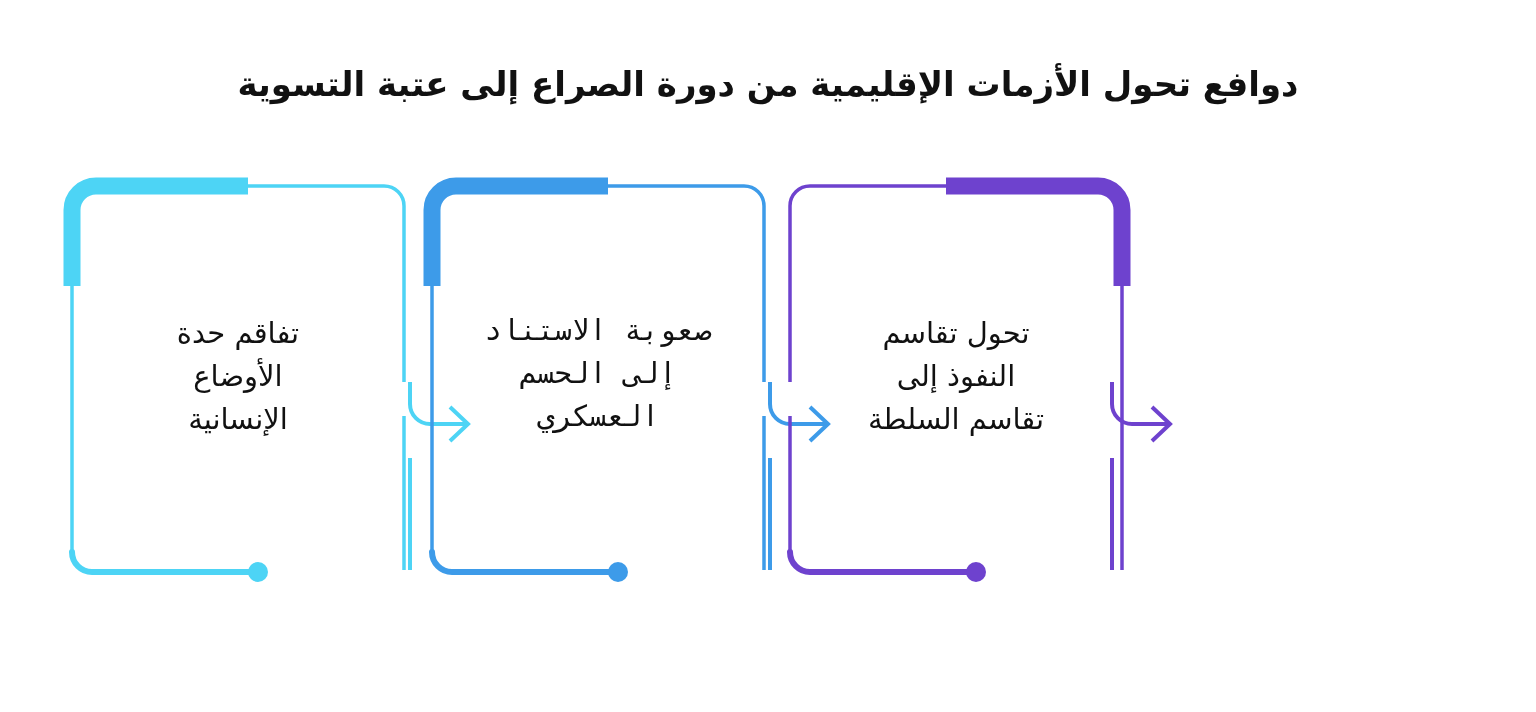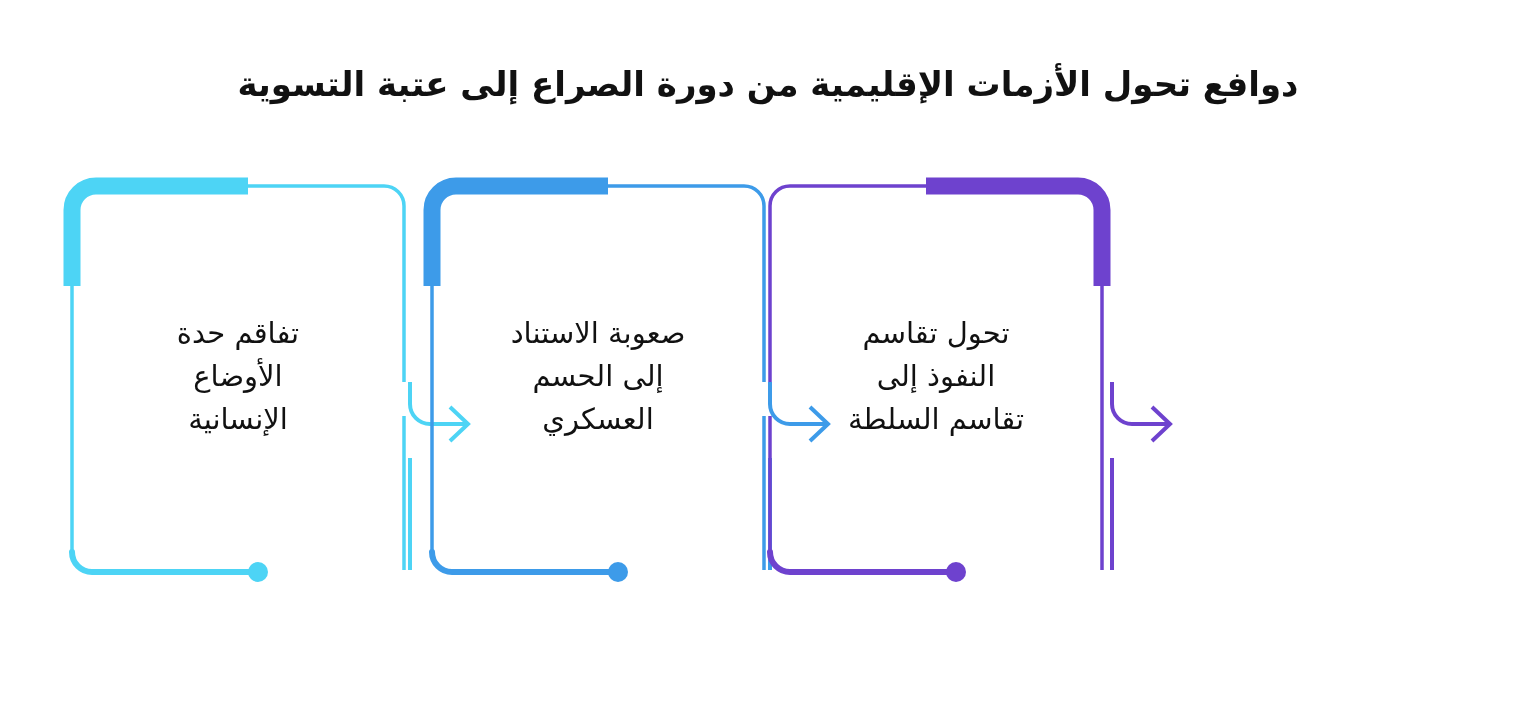--- a/index.html
+++ b/index.html
@@ -114,39 +114,39 @@
       </svg>
       <div class="card-text">تفاقم حدة<br>الأوضاع<br>الإنسانية</div>
     </div>
 
     <svg class="arrow-svg" style="left:400px;" viewBox="0 0 70 404">
       <path d="M 10 206 L 10 228 A 20 20 0 0 0 30 248 L 68 248" fill="none" stroke="#4DD4F5" stroke-width="4"></path>
       <path d="M 50 231 L 68 248 L 50 265" fill="none" stroke="#4DD4F5" stroke-width="4" stroke-linecap="butt" stroke-linejoin="miter"></path>
       <path d="M 10 282 L 10 394" fill="none" stroke="#4DD4F5" stroke-width="4"></path>
     </svg>
 
-    <div class="card" style="left:422px;">
+    <div class="card" style="left:422px;font-family:Liberation Mono, monospace;">
       <svg class="card-svg" viewBox="0 0 352 404">
         <path d="M 176 10 L 322 10 A 20 20 0 0 1 342 30 L 342 206" fill="none" stroke="#3D9BE9" stroke-width="3.5"></path>
         <path d="M 342 240 L 342 394" fill="none" stroke="#3D9BE9" stroke-width="3.5"></path>
         <path d="M 10 110 L 10 380" fill="none" stroke="#3D9BE9" stroke-width="3.5"></path>
         <path d="M 10 376 A 20 20 0 0 0 30 396 L 192 396" fill="none" stroke="#3D9BE9" stroke-width="6" stroke-linecap="round"></path>
         <path d="M 186 10 L 34 10 A 24 24 0 0 0 10 34 L 10 110" fill="none" stroke="#3D9BE9" stroke-width="17" stroke-linecap="butt"></path>
         <circle cx="196" cy="396" r="10" fill="#3D9BE9"></circle>
       </svg>
       <div class="card-text">صعوبة الاستناد<br>إلى الحسم<br>العسكري</div>
     </div>
 
     <svg class="arrow-svg" style="left:760px;" viewBox="0 0 70 404">
       <path d="M 10 206 L 10 228 A 20 20 0 0 0 30 248 L 68 248" fill="none" stroke="#3D9BE9" stroke-width="4"></path>
       <path d="M 50 231 L 68 248 L 50 265" fill="none" stroke="#3D9BE9" stroke-width="4" stroke-linecap="butt" stroke-linejoin="miter"></path>
       <path d="M 10 282 L 10 394" fill="none" stroke="#3D9BE9" stroke-width="4"></path>
     </svg>
 
-    <div class="card" style="left:760px;text-decoration:underline;">
+    <div class="card" style="left:780px;text-decoration:underline;">
       <svg class="card-svg" viewBox="0 0 352 404">
 
         <path d="M 176 10 L 30 10 A 20 20 0 0 0 10 30 L 10 206" fill="none" stroke="#6E42CE" stroke-width="3.5"></path>
         <path d="M 10 240 L 10 380" fill="none" stroke="#6E42CE" stroke-width="3.5"></path>
 
         <path d="M 342 110 L 342 394" fill="none" stroke="#6E42CE" stroke-width="3.5"></path>
 
         <path d="M 10 376 A 20 20 0 0 0 30 396 L 192 396" fill="none" stroke="#6E42CE" stroke-width="6" stroke-linecap="round"></path>
 
         <path d="M 166 10 L 318 10 A 24 24 0 0 1 342 34 L 342 110" fill="none" stroke="#6E42CE" stroke-width="17" stroke-linecap="butt"></path>

